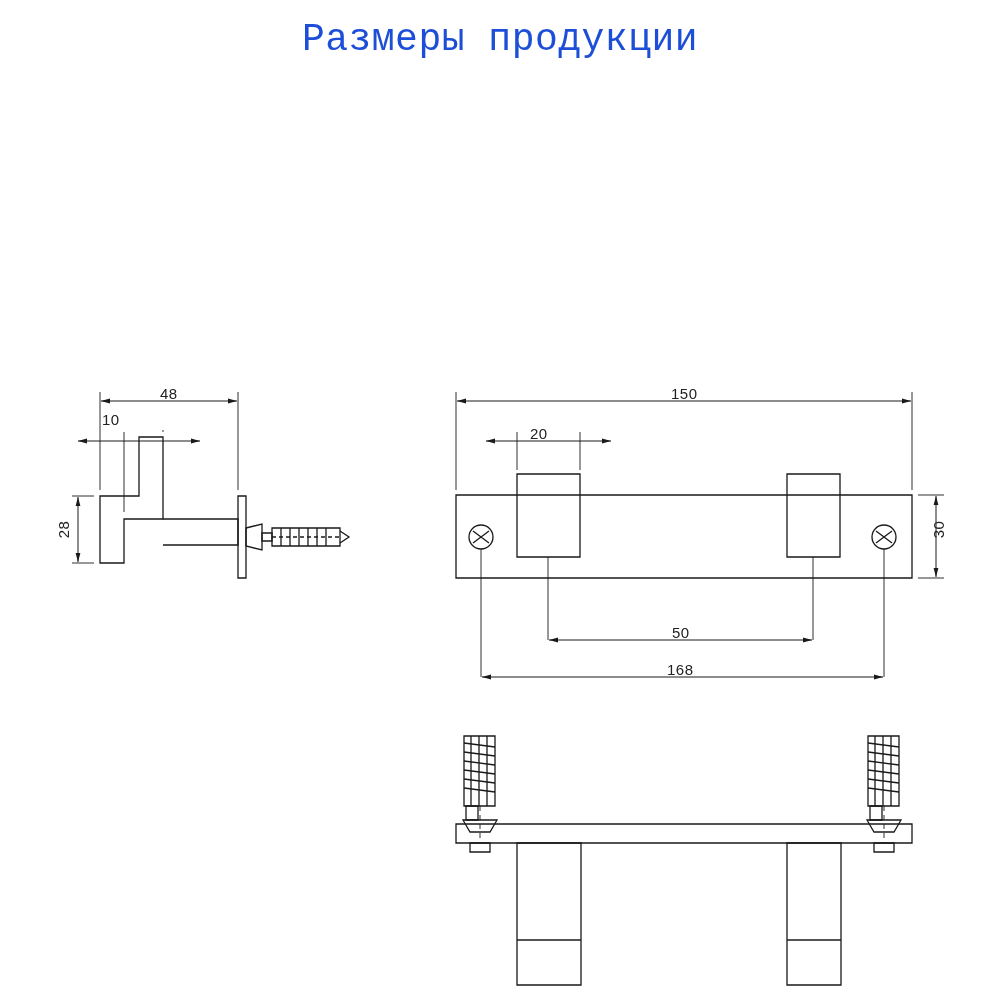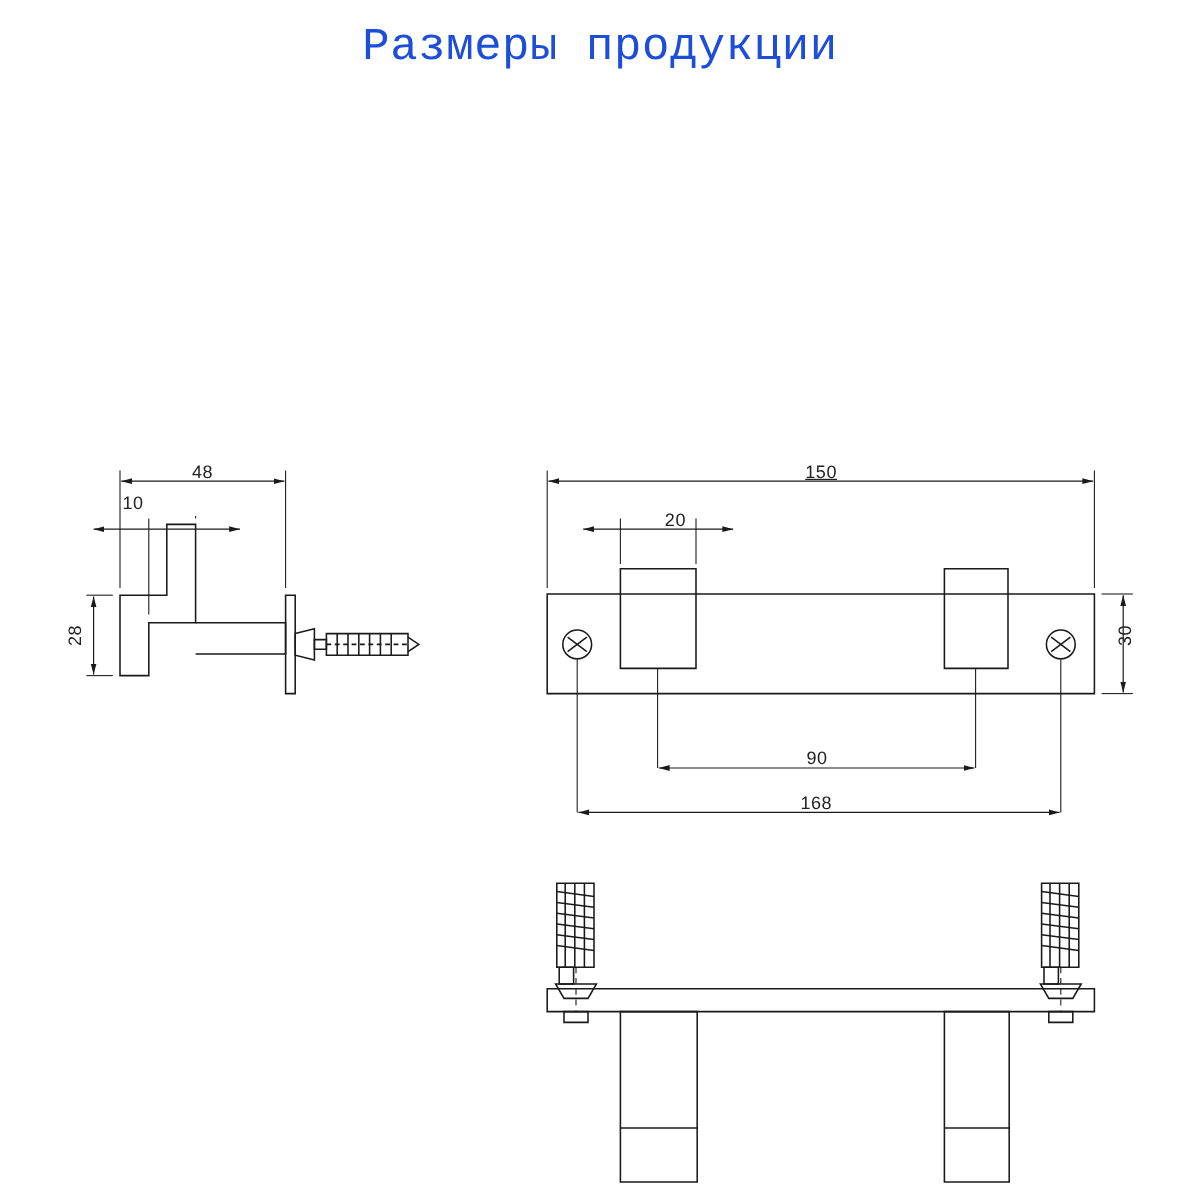--- a/index.html
+++ b/index.html
@@ -178,21 +178,21 @@
 
   </g>
 </svg>
 
 <div class="dim-label" style="left:160px; top:385px;">48</div>
 
 <div class="dim-label" style="left:102px; top:411px;">10</div>
 
 <div class="dim-label rot" style="left:46px; top:521px; width:34px; text-align:center;">28</div>
 
-<div class="dim-label" style="left:671px; top:385px;text-decoration:underline;">150</div>
+<div class="dim-label" style="left:671px; top:385px;">150</div>
 
-<div class="dim-label" style="left:554px; top:425px;">20</div>
+<div class="dim-label" style="left:530px; top:425px;">20</div>
 
 <div class="dim-label rot" style="left:921px; top:521px; width:34px; text-align:center;">30</div>
 
-<div class="dim-label" style="left:672px; top:624px;">90</div>
+<div class="dim-label" style="left:672px; top:624px;">50</div>
 
 <div class="dim-label" style="left:667px; top:661px;">168</div>
 
 </body></html>

